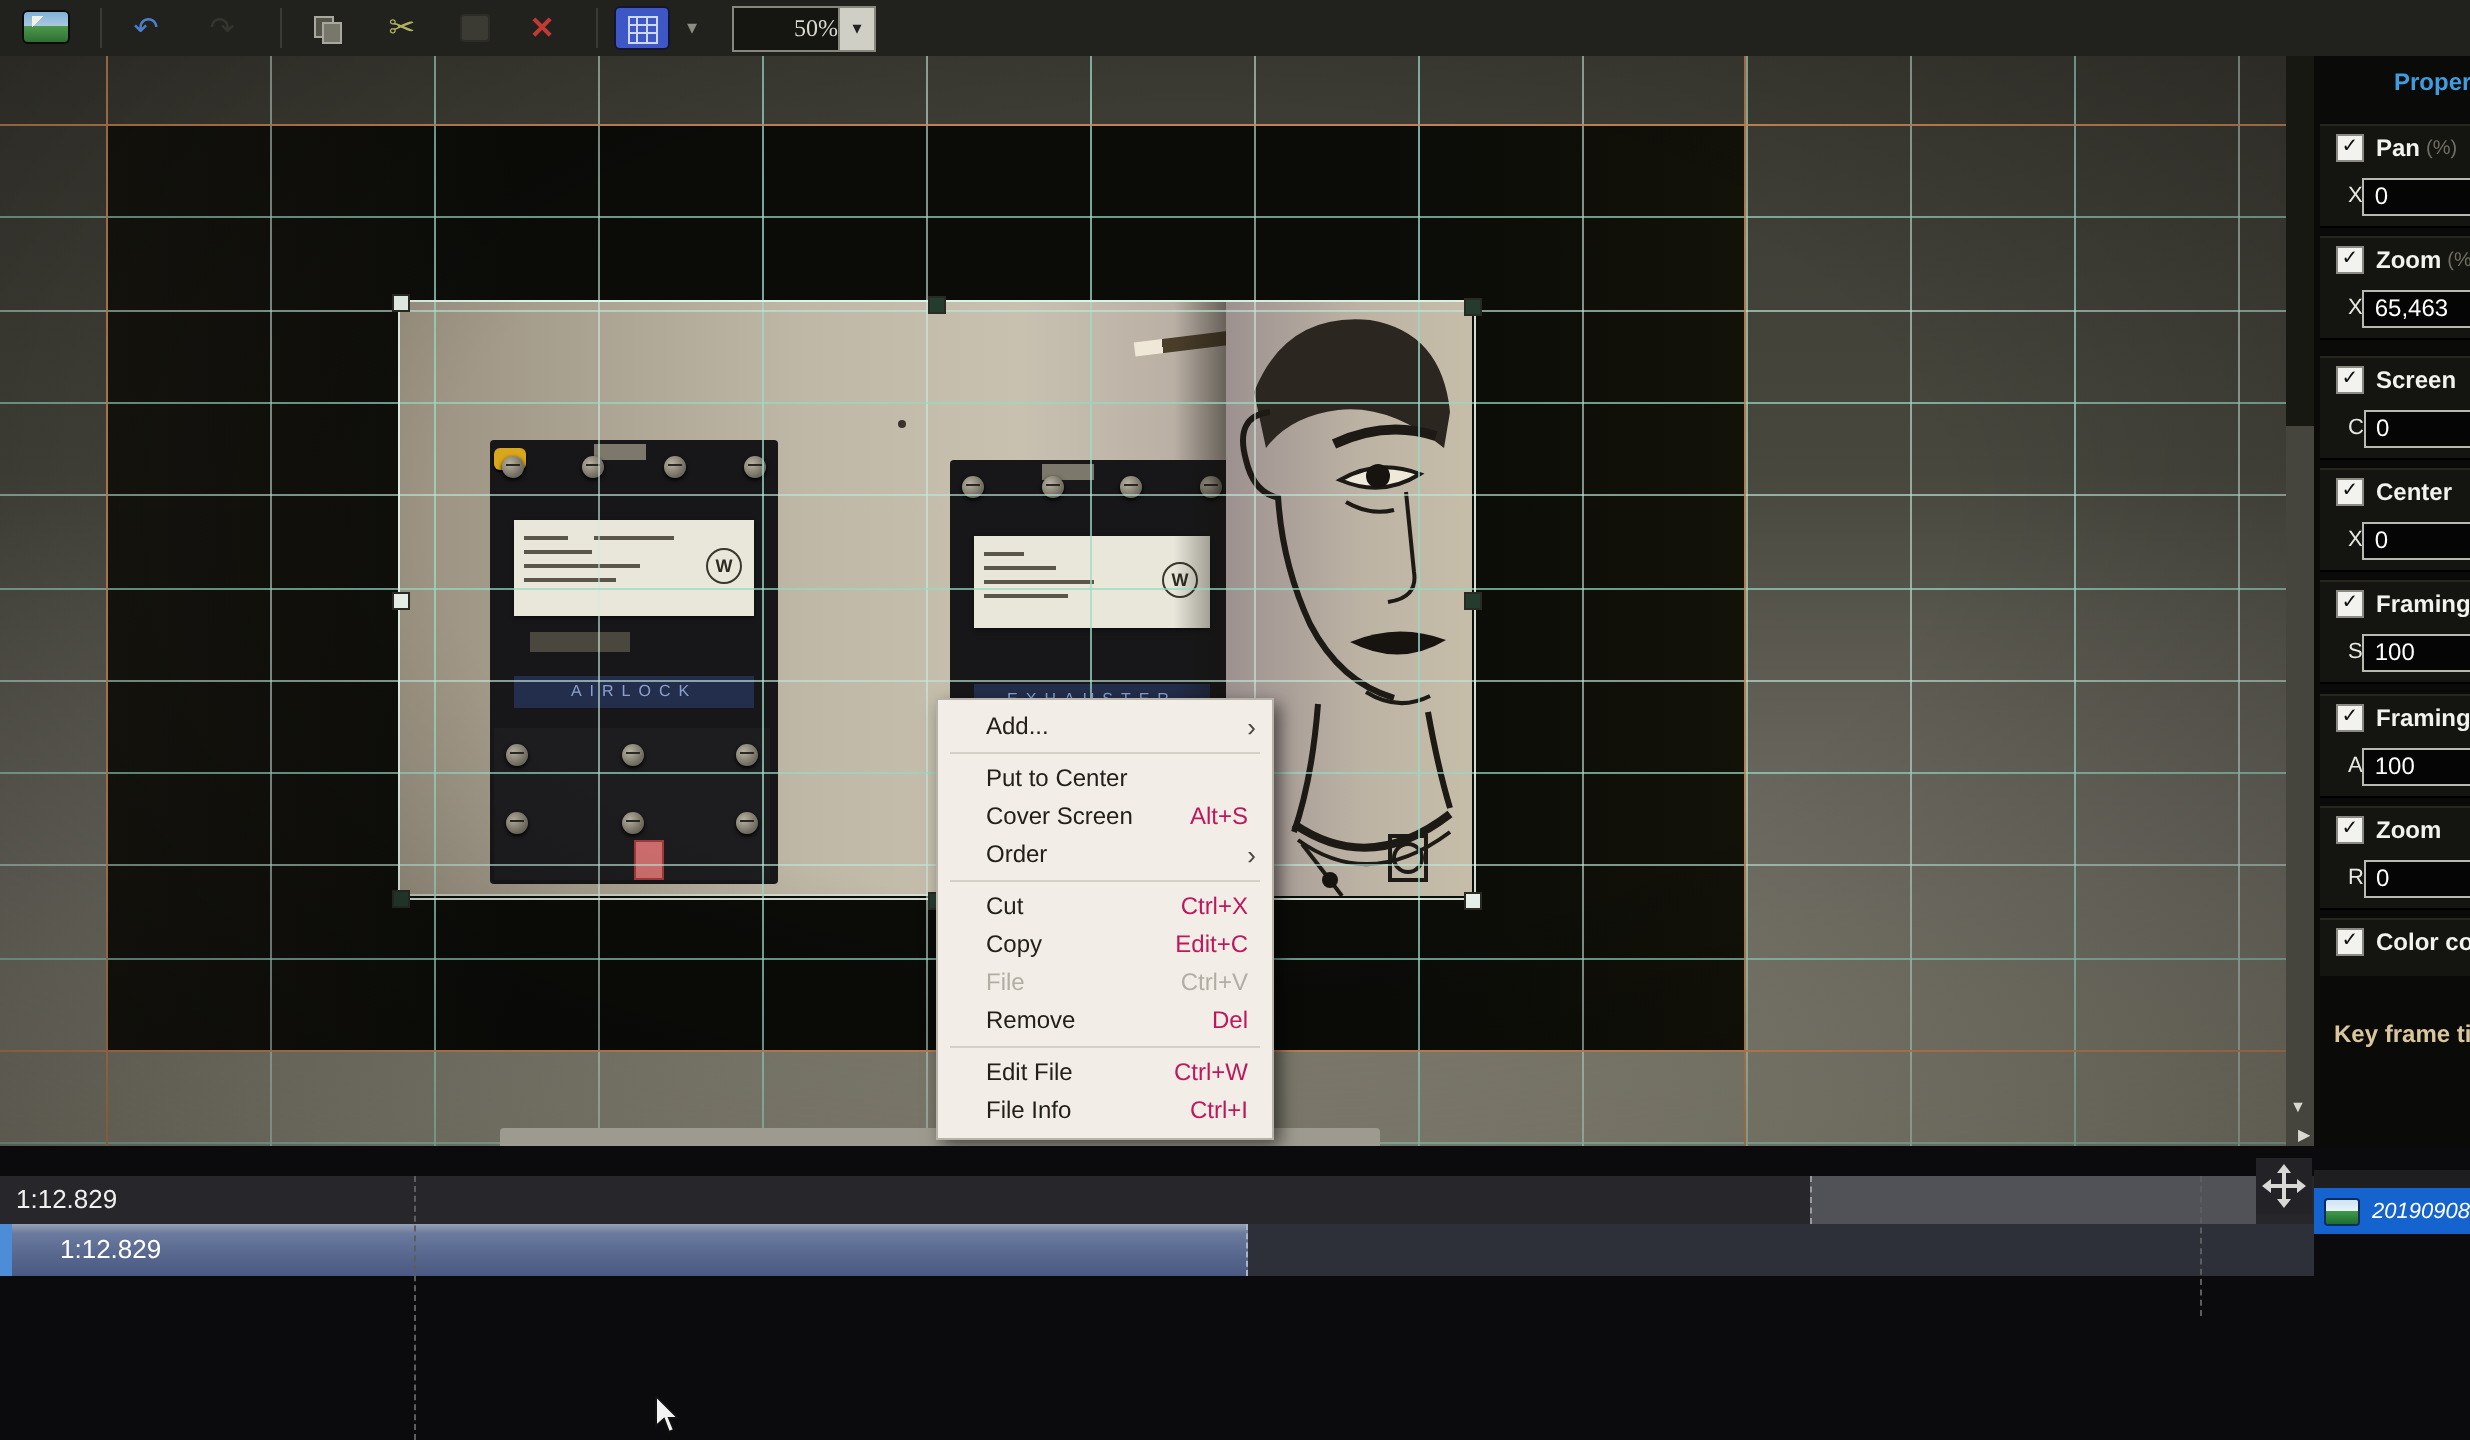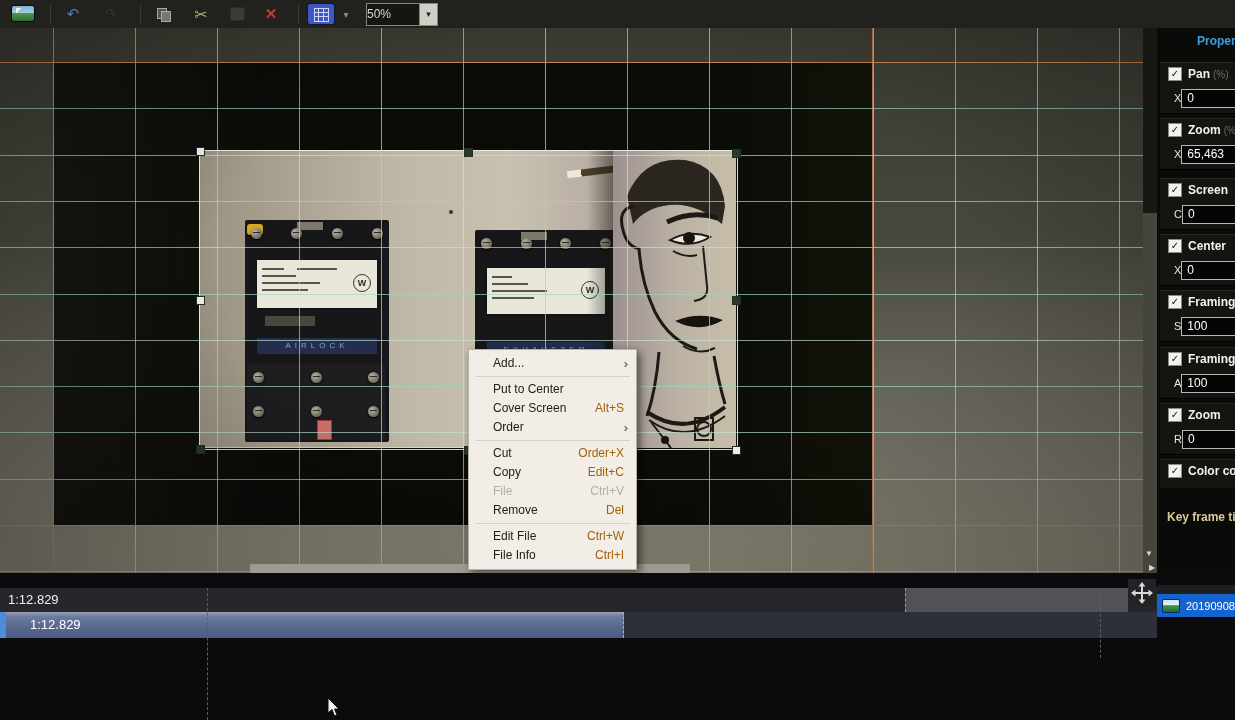--- a/index.html
+++ b/index.html
@@ -28,21 +28,21 @@
   #del-btn{left:258px;width:26px;color:#c23a34;font-weight:bold;font-size:15px;}
   #grid-btn{left:308px;top:4px;width:26px;height:20px;position:absolute;background:#3d57c6;border-radius:2px;
             box-shadow:0 0 0 1px #15152c;}
   #grid-btn .g9{position:absolute;left:6px;top:4px;width:13px;height:12px;
       background:
         linear-gradient(90deg,transparent 3px,#cfd8f2 3px,#cfd8f2 4px,transparent 4px,transparent 8px,#cfd8f2 8px,#cfd8f2 9px,transparent 9px),
         linear-gradient(180deg,transparent 3px,#cfd8f2 3px,#cfd8f2 4px,transparent 4px,transparent 7px,#cfd8f2 7px,#cfd8f2 8px,transparent 8px);
       border:1px solid #cfd8f2;}
   #grid-caret{left:338px;width:16px;color:#8c8c82;font-size:10px;}
   #zoom-combo{position:absolute;left:366px;top:3px;width:70px;height:21px;background:#151512;border:1px solid #87877d;display:flex;}
-  #zoom-value{flex:1;color:#d8d8ce;font-size:12px;text-align:left;line-height:20px;}
+  #zoom-value{flex:1;color:#d8d8ce;font-size:12px;text-align:right;line-height:20px;font-family:Liberation Serif, serif;}
   #zoom-drop{width:17px;background:#cfcfc6;border-left:1px solid #87877d;color:#222;font-size:9px;text-align:center;line-height:20px;}
   
   #canvas{position:absolute;left:0;top:28px;width:1143px;height:545px;overflow:hidden;
           background:linear-gradient(180deg,#3b3a32 0%,#48473e 38%,#6e6c62 72%,#93907f 100%);}
   #screen{position:absolute;left:53px;top:34px;width:819px;height:463px;
           background:linear-gradient(90deg,#16150f 0%,#0b0b08 25%,#0b0b08 78%,#121209 100%);}
   .gv{position:absolute;top:0;height:545px;width:1px;background:rgba(156,220,200,.75);}
   .gh{position:absolute;left:0;width:1143px;height:1px;background:rgba(190,230,216,.65);}
   .orange{position:absolute;background:rgba(206,127,74,.85);}
   #vignette{position:absolute;left:0;top:0;width:1143px;height:545px;pointer-events:none;
@@ -79,21 +79,21 @@
   #vscroll{position:absolute;left:1143px;top:28px;width:14px;height:545px;background:#46453d;}
   #vthumb{position:absolute;left:0;top:0;width:14px;height:185px;background:#181813;}
   #vs-down{position:absolute;left:1145px;top:549px;color:#d8d8d0;font-size:8px;}
   #vs-right{position:absolute;left:1149px;top:563px;color:#d8d8d0;font-size:8px;}
   #hthumb{position:absolute;left:250px;top:536px;width:440px;height:11px;background:#9d9a8f;border-radius:2px;}
   
   #ctxmenu{position:absolute;left:468px;top:349px;width:167px;background:#f2eee7;border:1px solid #b6b2a8;
            box-shadow:3px 3px 8px rgba(0,0,0,.55);padding:4px 0;font-size:12px;color:#23201b;}
   .menu-item{position:relative;height:19px;line-height:19px;padding:0 12px 0 24px;display:flex;}
   .mi-label{flex:1;}
-  .mi-shortcut{color:#a16207;}
+  .mi-shortcut{color:#be185d;}
   .mi-arrow{position:absolute;right:8px;color:#4a463e;font-size:13px;}
   .menu-item.disabled .mi-label,.menu-item.disabled .mi-shortcut{color:#b3aea3;}
   .menu-sep{height:1px;background:#d5d1c7;margin:3px 6px;}
   
   #proppanel{position:absolute;left:1157px;top:28px;width:78px;height:557px;background:#0a0a09;overflow:hidden;}
   #prop-title{position:absolute;left:40px;top:6px;color:#3f9ddf;font-size:12px;font-weight:bold;white-space:nowrap;}
   .prop-section{position:absolute;left:3px;width:80px;background:#141411;border-top:1px solid #26261f;border-bottom:1px solid #000;}
   .prop-head{display:flex;align-items:center;height:22px;padding-left:8px;}
   .cbx{width:12px;height:12px;background:#f2f2ef;border:1px solid #8a8a82;color:#111;font-size:10px;
        line-height:12px;text-align:center;flex:0 0 auto;}
@@ -116,21 +116,21 @@
   #tl-bar{position:absolute;left:6px;top:0;width:617px;height:26px;
           background:linear-gradient(180deg,#98a1b4 0%,#6b7a9e 18%,#57678e 60%,#4a5a82 100%);
           border-right:1px dashed #aab4c4;}
   #tl-bar-time{position:absolute;left:24px;top:5px;color:#fff;font-size:13px;}
   .dashv{position:absolute;width:1px;border-left:1px dashed #5d5d60;}
   
   #file-strip{position:absolute;left:1157px;top:12px;width:78px;height:10px;background:#1e1e21;}
   #file-item{position:absolute;left:1157px;top:21px;width:78px;height:23px;background:#1463cf;display:flex;align-items:center;overflow:hidden;}
   #file-thumb{flex:0 0 auto;width:16px;height:12px;margin-left:6px;border-radius:1px;
               background:linear-gradient(180deg,#cfe4f2 0%,#e8f2f8 45%,#3f9a4a 46%,#1e6e2e 100%);box-shadow:0 0 0 1px #0a2c60;}
-  #file-name{color:#fff;font-size:11px;margin-left:7px;white-space:nowrap;}
+  #file-name{color:#fff;font-size:11px;margin-left:7px;white-space:nowrap;font-style:italic;}
   
   .cursor{position:absolute;pointer-events:none;}
 </style>
 </head>
 <body>
 
 <div id="stage">
 
   <div id="toolbar">
     <div id="logo" class="tbicon"></div>
@@ -332,21 +332,21 @@
         <span class="mi-arrow"></span>
       </div>
       <div class="menu-item">
         <span class="mi-label">Order</span>
         <span class="mi-shortcut"></span>
         <span class="mi-arrow">›</span>
       </div>
       <div class="menu-sep"></div>
       <div class="menu-item">
         <span class="mi-label">Cut</span>
-        <span class="mi-shortcut">Order+X</span>
+        <span class="mi-shortcut">Ctrl+X</span>
         <span class="mi-arrow"></span>
       </div>
       <div class="menu-item">
         <span class="mi-label">Copy</span>
         <span class="mi-shortcut">Edit+C</span>
         <span class="mi-arrow"></span>
       </div>
       <div class="menu-item disabled">
         <span class="mi-label">File</span>
         <span class="mi-shortcut">Ctrl+V</span>

